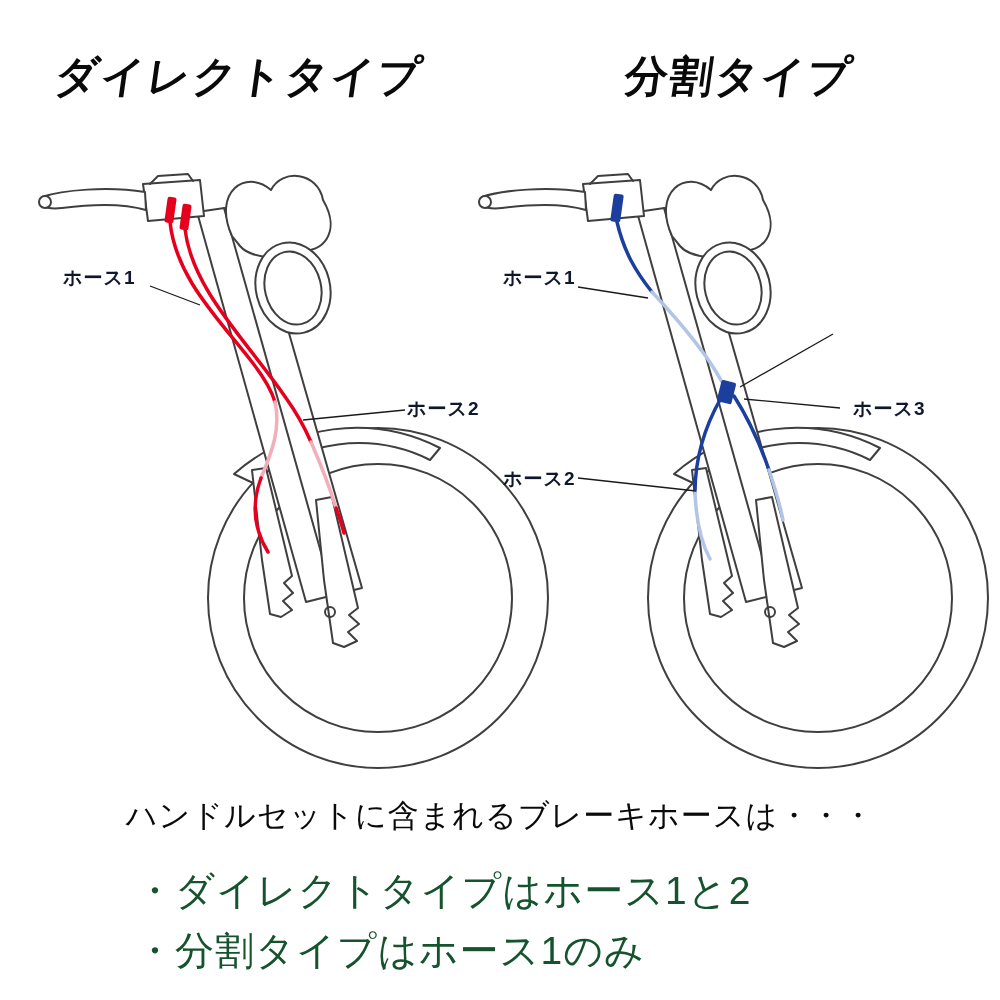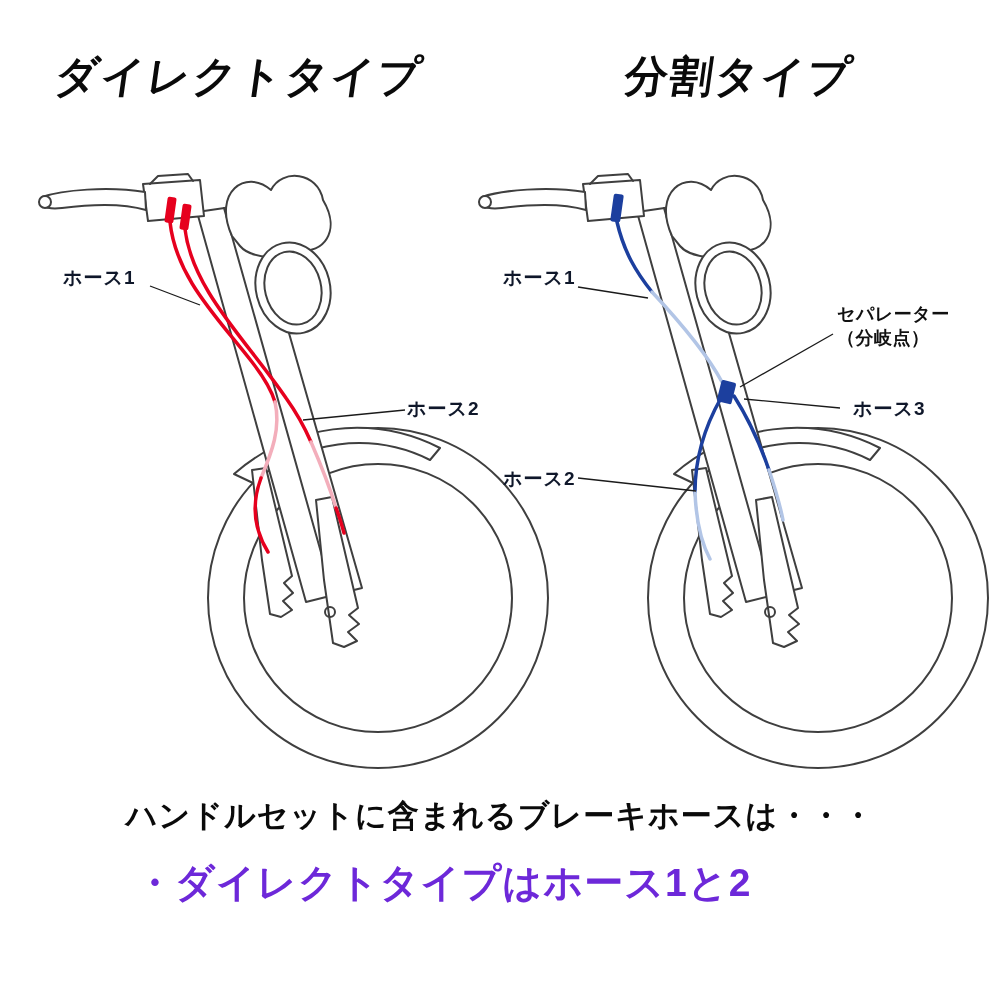--- a/index.html
+++ b/index.html
@@ -9,22 +9,22 @@
   .title { position:absolute; font-size:43px; font-weight:900; color:#0a0a0a; letter-spacing:2px; transform:skewX(-8deg); white-space:nowrap; }
   .title-direct { left:55px; top:48px; }
   .title-split { left:625px; top:48px; }
   .hose-label { position:absolute; font-size:19px; font-weight:700; color:#0f172a; letter-spacing:1px; white-space:nowrap; }
   .sep-label { position:absolute; left:837px; top:302px; font-size:18px; font-weight:700; color:#111; line-height:1.35; letter-spacing:0.5px; }
   .lbl-d-h1 { left:63px;  top:265px; }
   .lbl-d-h2 { left:407px; top:396px; }
   .lbl-s-h1 { left:503px; top:265px; }
   .lbl-s-h3 { left:853px; top:396px; }
   .lbl-s-h2 { left:503px; top:466px; }
-  .footer-intro { position:absolute; left:0; top:795px; width:1000px; text-align:center; font-size:31px; font-weight:700; color:#0a0a0a; letter-spacing:1px; white-space:nowrap; }
-  .footer-bullet { position:absolute; left:135px; font-size:39px; font-weight:700; color:#6d28d9; letter-spacing:1px; white-space:nowrap; }
+  .footer-intro { position:absolute; left:0; top:795px; width:1000px; text-align:center; font-size:31px; font-weight:400; color:#0a0a0a; letter-spacing:1px; white-space:nowrap; }
+  .footer-bullet { position:absolute; left:135px; font-size:39px; font-weight:400; color:#14532d; letter-spacing:1px; white-space:nowrap;margin-top:8px; }
   .bullet-1 { top:856px; }
   .bullet-2 { top:916px; }
 </style>
 </head>
 <body>
 
 <div class="page">
 
   <svg class="diagram-svg" width="1000" height="1000" viewBox="0 0 1000 1000">
     <defs>
@@ -95,23 +95,20 @@
       <line x1="578" y1="478" x2="696" y2="491"></line>
     </g>
   </svg>
 
   <div class="title title-direct">ダイレクトタイプ</div>
   <div class="title title-split">分割タイプ</div>
 
   <div class="hose-label lbl-d-h1">ホース1</div>
   <div class="hose-label lbl-d-h2">ホース2</div>
   <div class="hose-label lbl-s-h1">ホース1</div>
-  <div class="sep-label">
-    <div>セパレーター</div>
-    <div>（分岐点）</div>
-  </div>
   <div class="hose-label lbl-s-h3">ホース3</div>
   <div class="hose-label lbl-s-h2">ホース2</div>
 
   <div class="footer-intro">ハンドルセットに含まれるブレーキホースは・・・</div>
   <div class="footer-bullet bullet-1">・ダイレクトタイプはホース1と2</div>
+  <div class="footer-bullet bullet-2">・分割タイプはホース1のみ</div>
 
 </div>
 
 </body></html>

